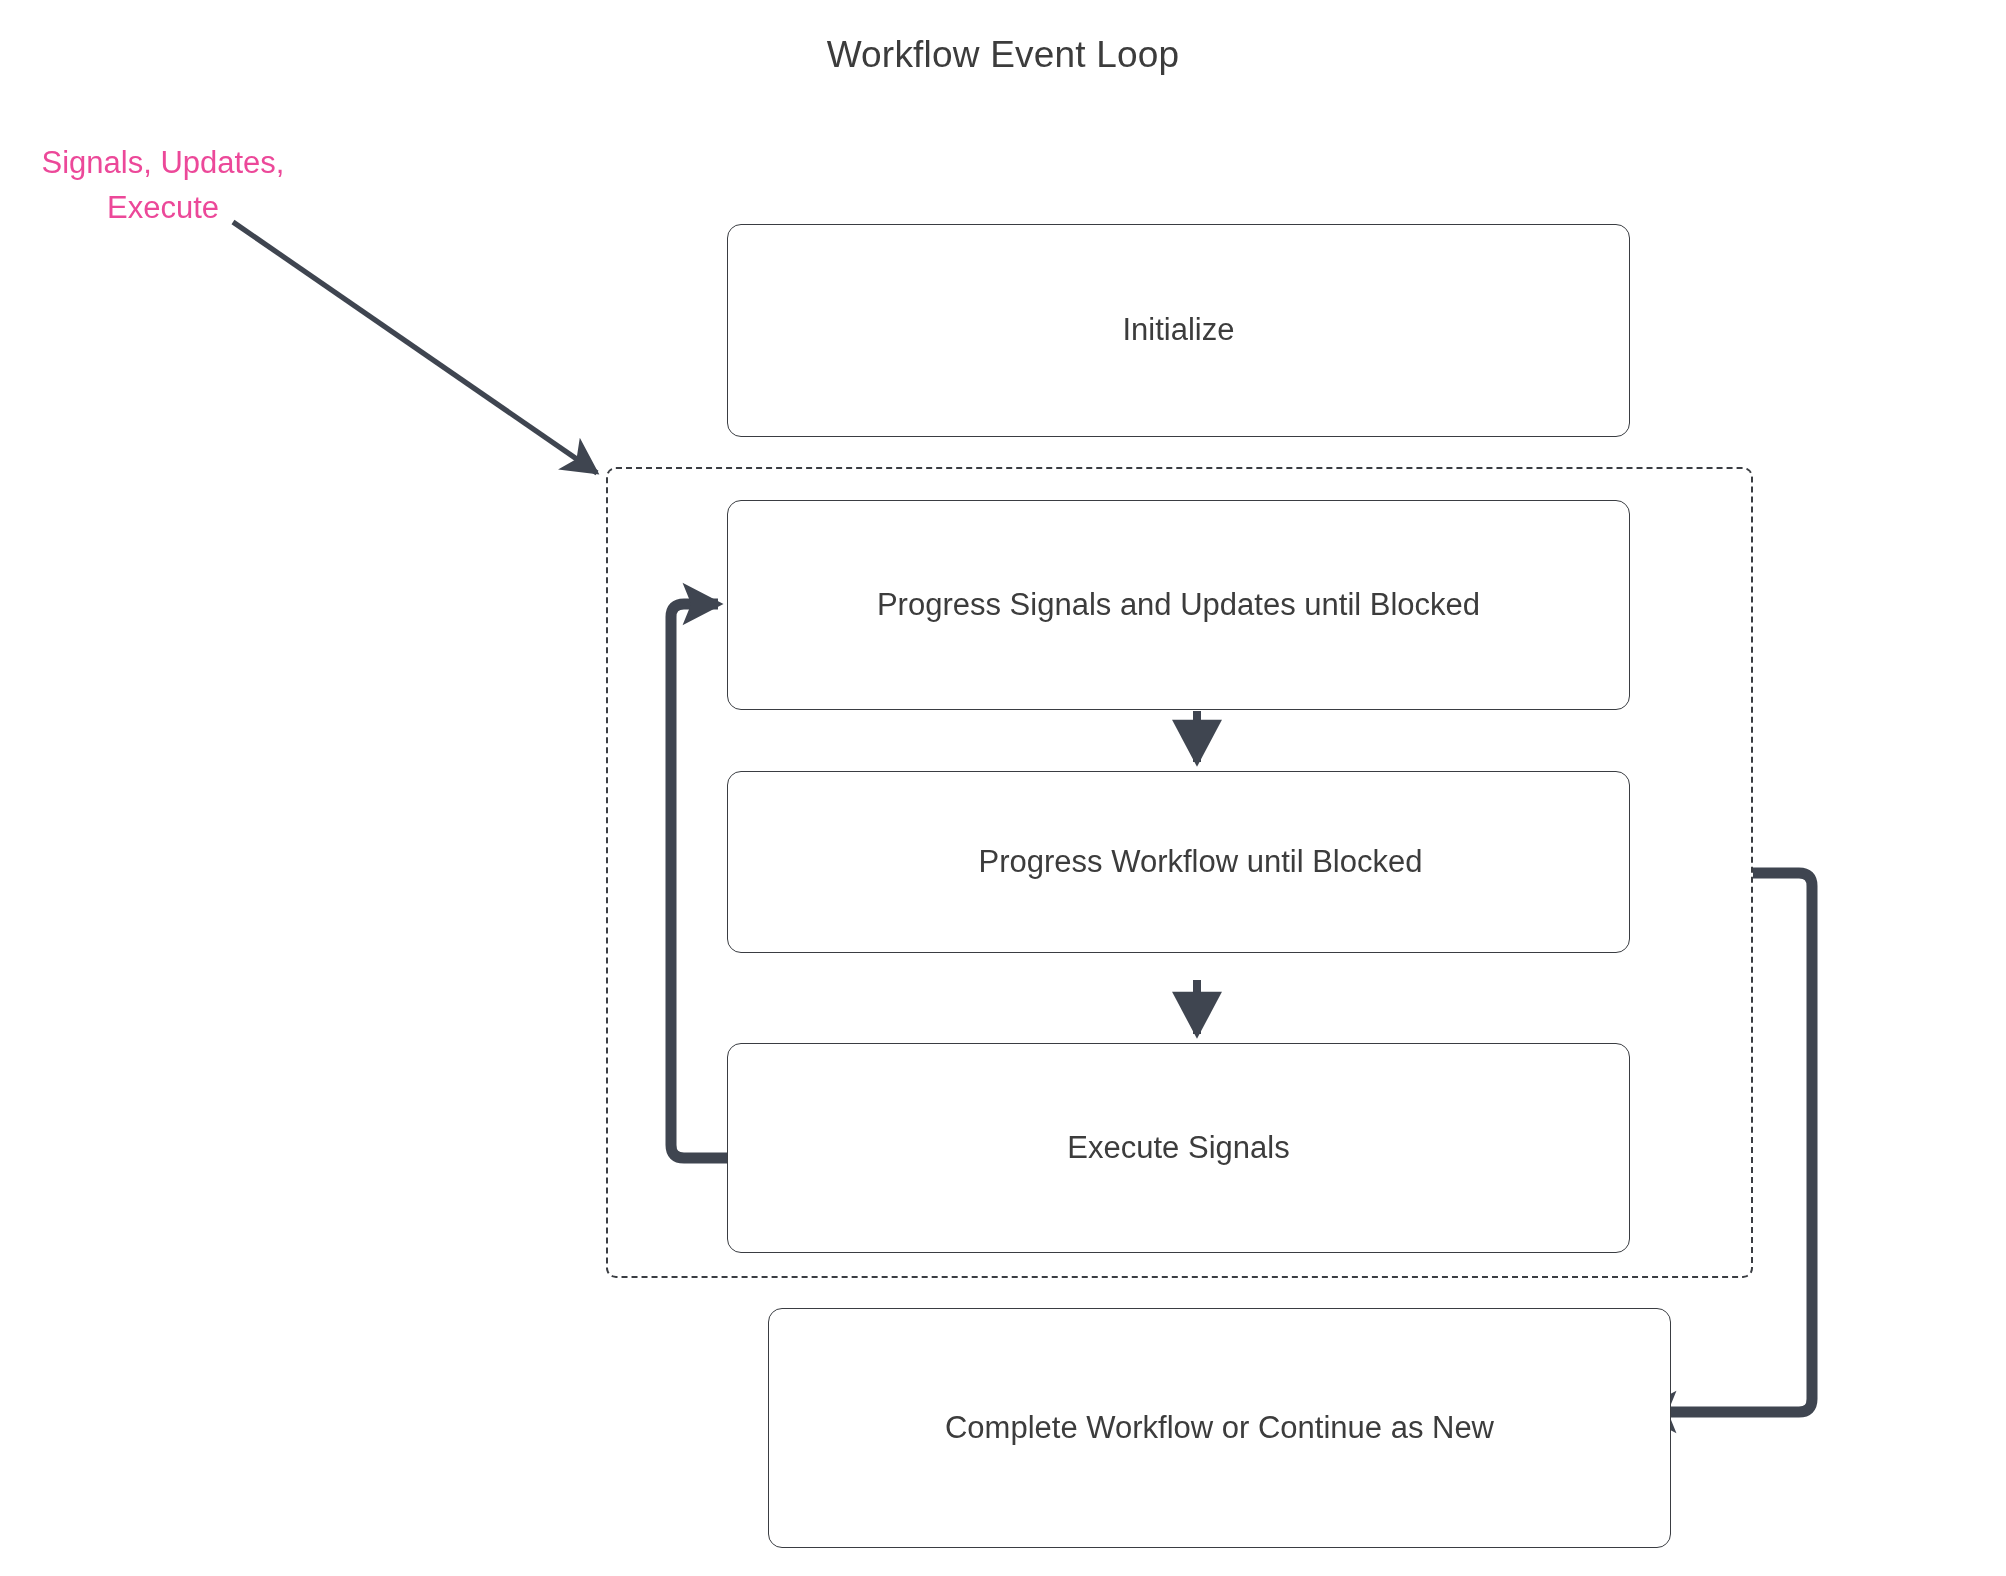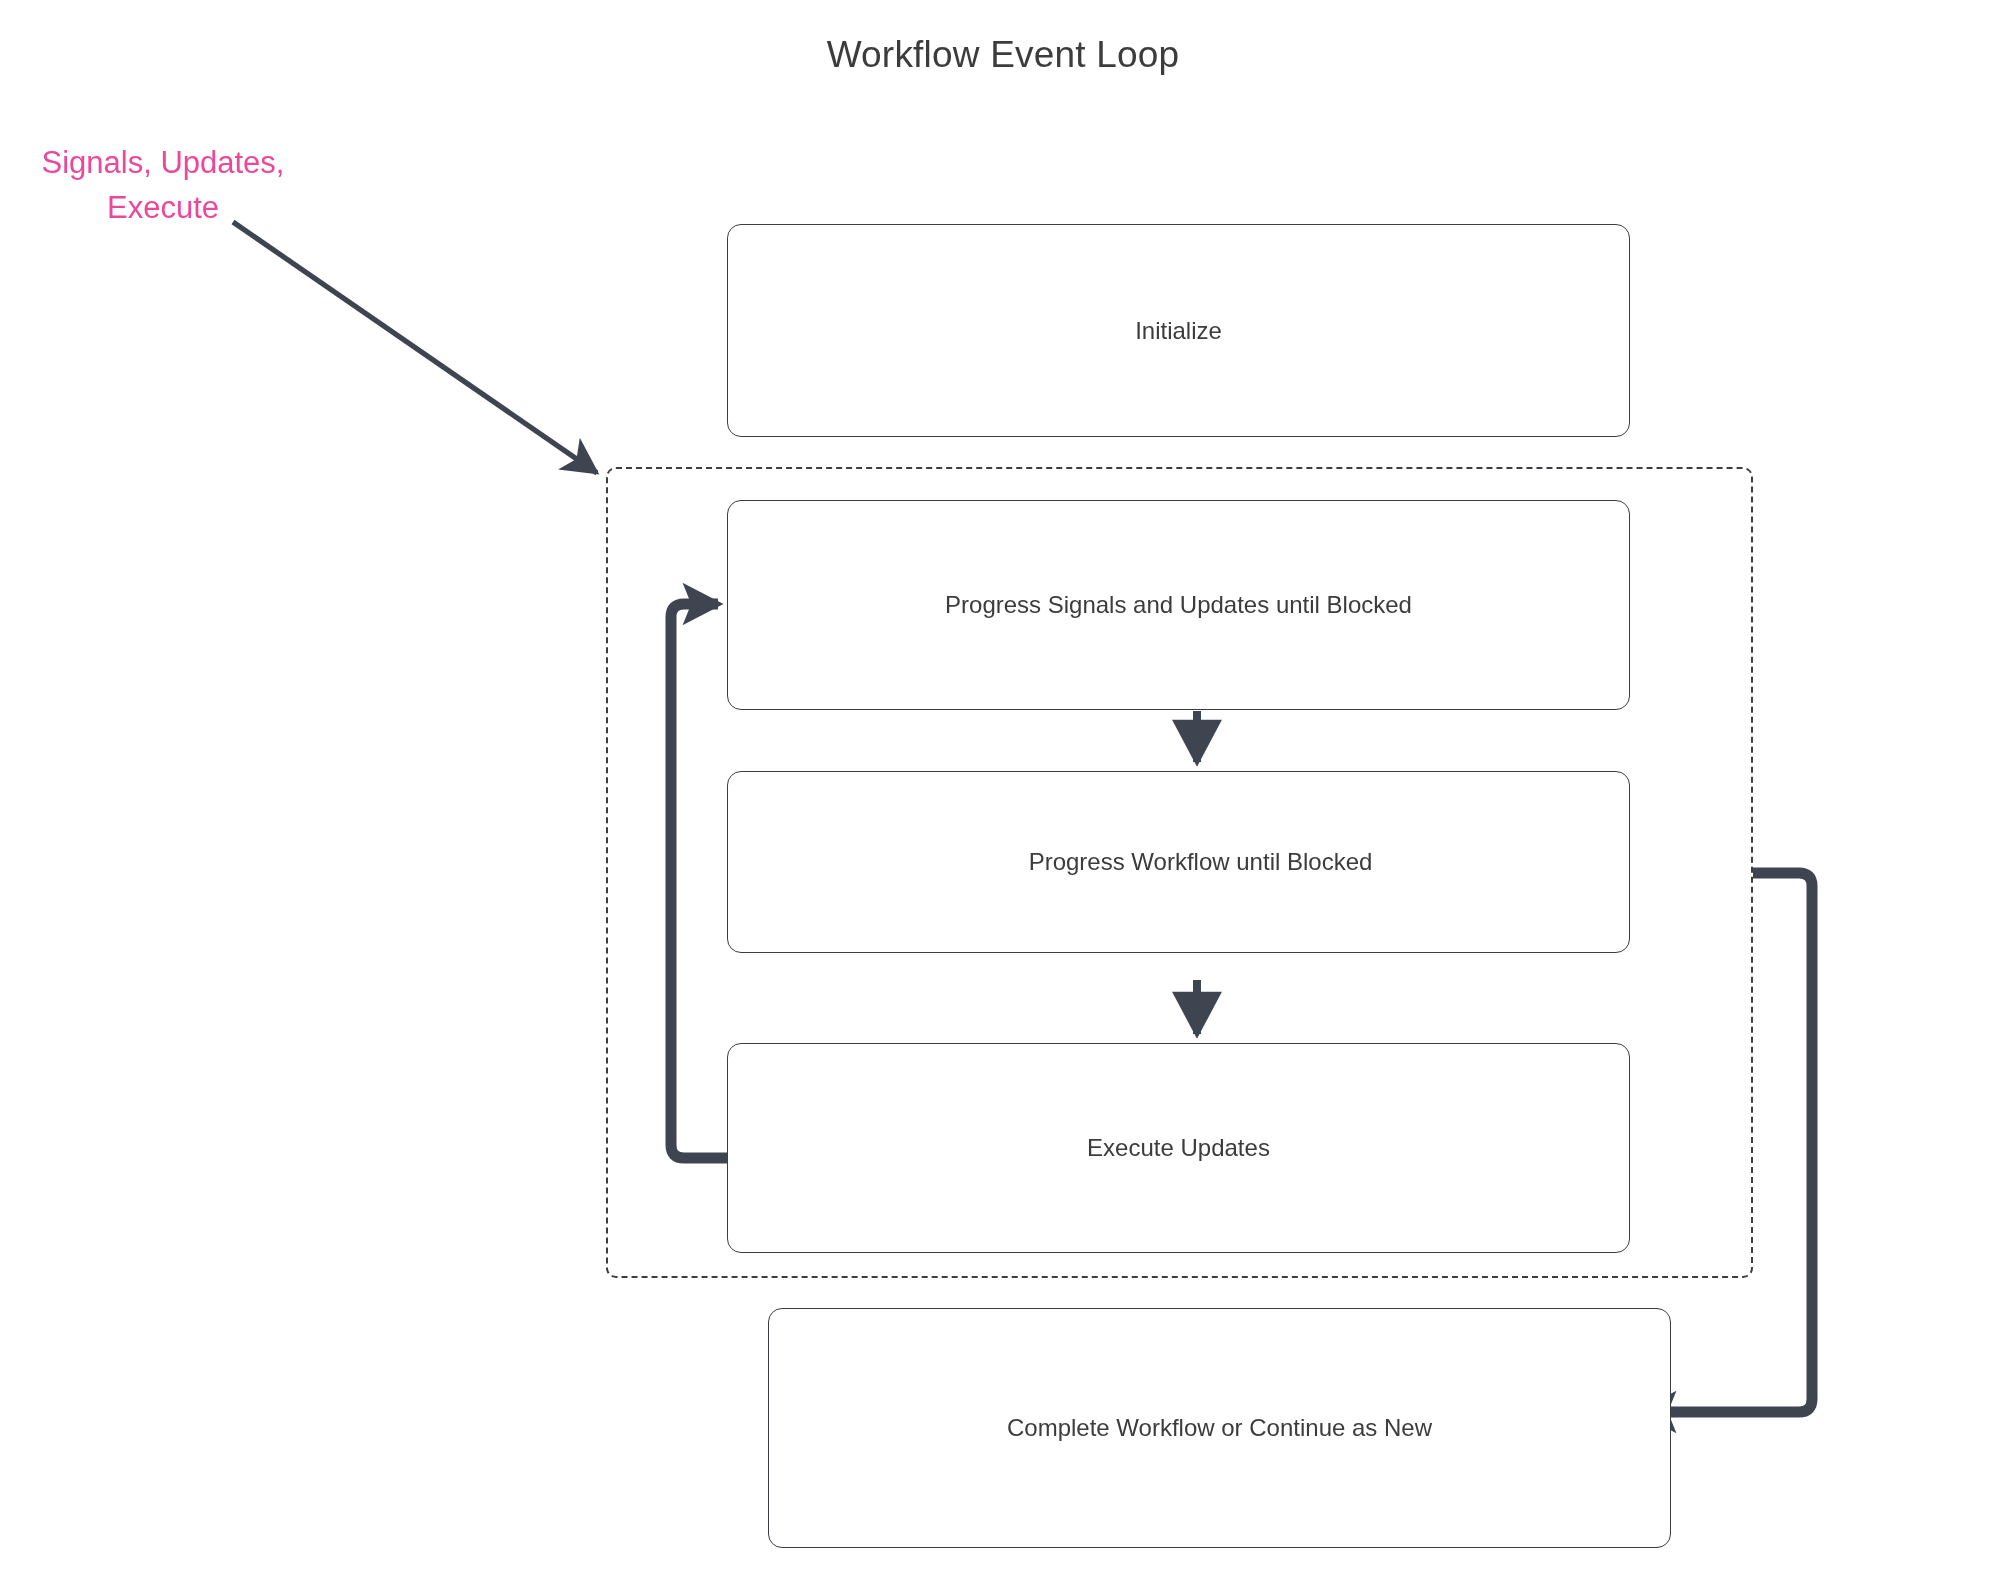--- a/index.html
+++ b/index.html
@@ -52,21 +52,21 @@
     position: absolute;
     box-sizing: border-box;
     background: #ffffff;
     border: 1.6px solid #3a3d42;
     border-radius: 14px;
     display: flex;
     align-items: center;
     justify-content: center;
   }
   .node-label {
-    font-size: 24px;
+    font-size: 31px;
     color: #3c3c3c;
     text-align: left;
     line-height: 1.25;
     padding: 0 24px;
     white-space: nowrap;
   }
   .loop-container {
     position: absolute;
     box-sizing: border-box;
     left: 606px;
@@ -128,20 +128,20 @@
 
   <div class="node" id="node-progress-signals">
     <span class="node-label">Progress Signals and Updates until Blocked</span>
   </div>
 
   <div class="node" id="node-progress-workflow">
     <span class="node-label">Progress Workflow until Blocked</span>
   </div>
 
   <div class="node" id="node-execute-queries">
-    <span class="node-label">Execute Updates</span>
+    <span class="node-label">Execute Signals</span>
   </div>
 
   <div class="node" id="node-complete">
     <span class="node-label">Complete Workflow or Continue as New</span>
   </div>
 
 </div>
 
 </body></html>

